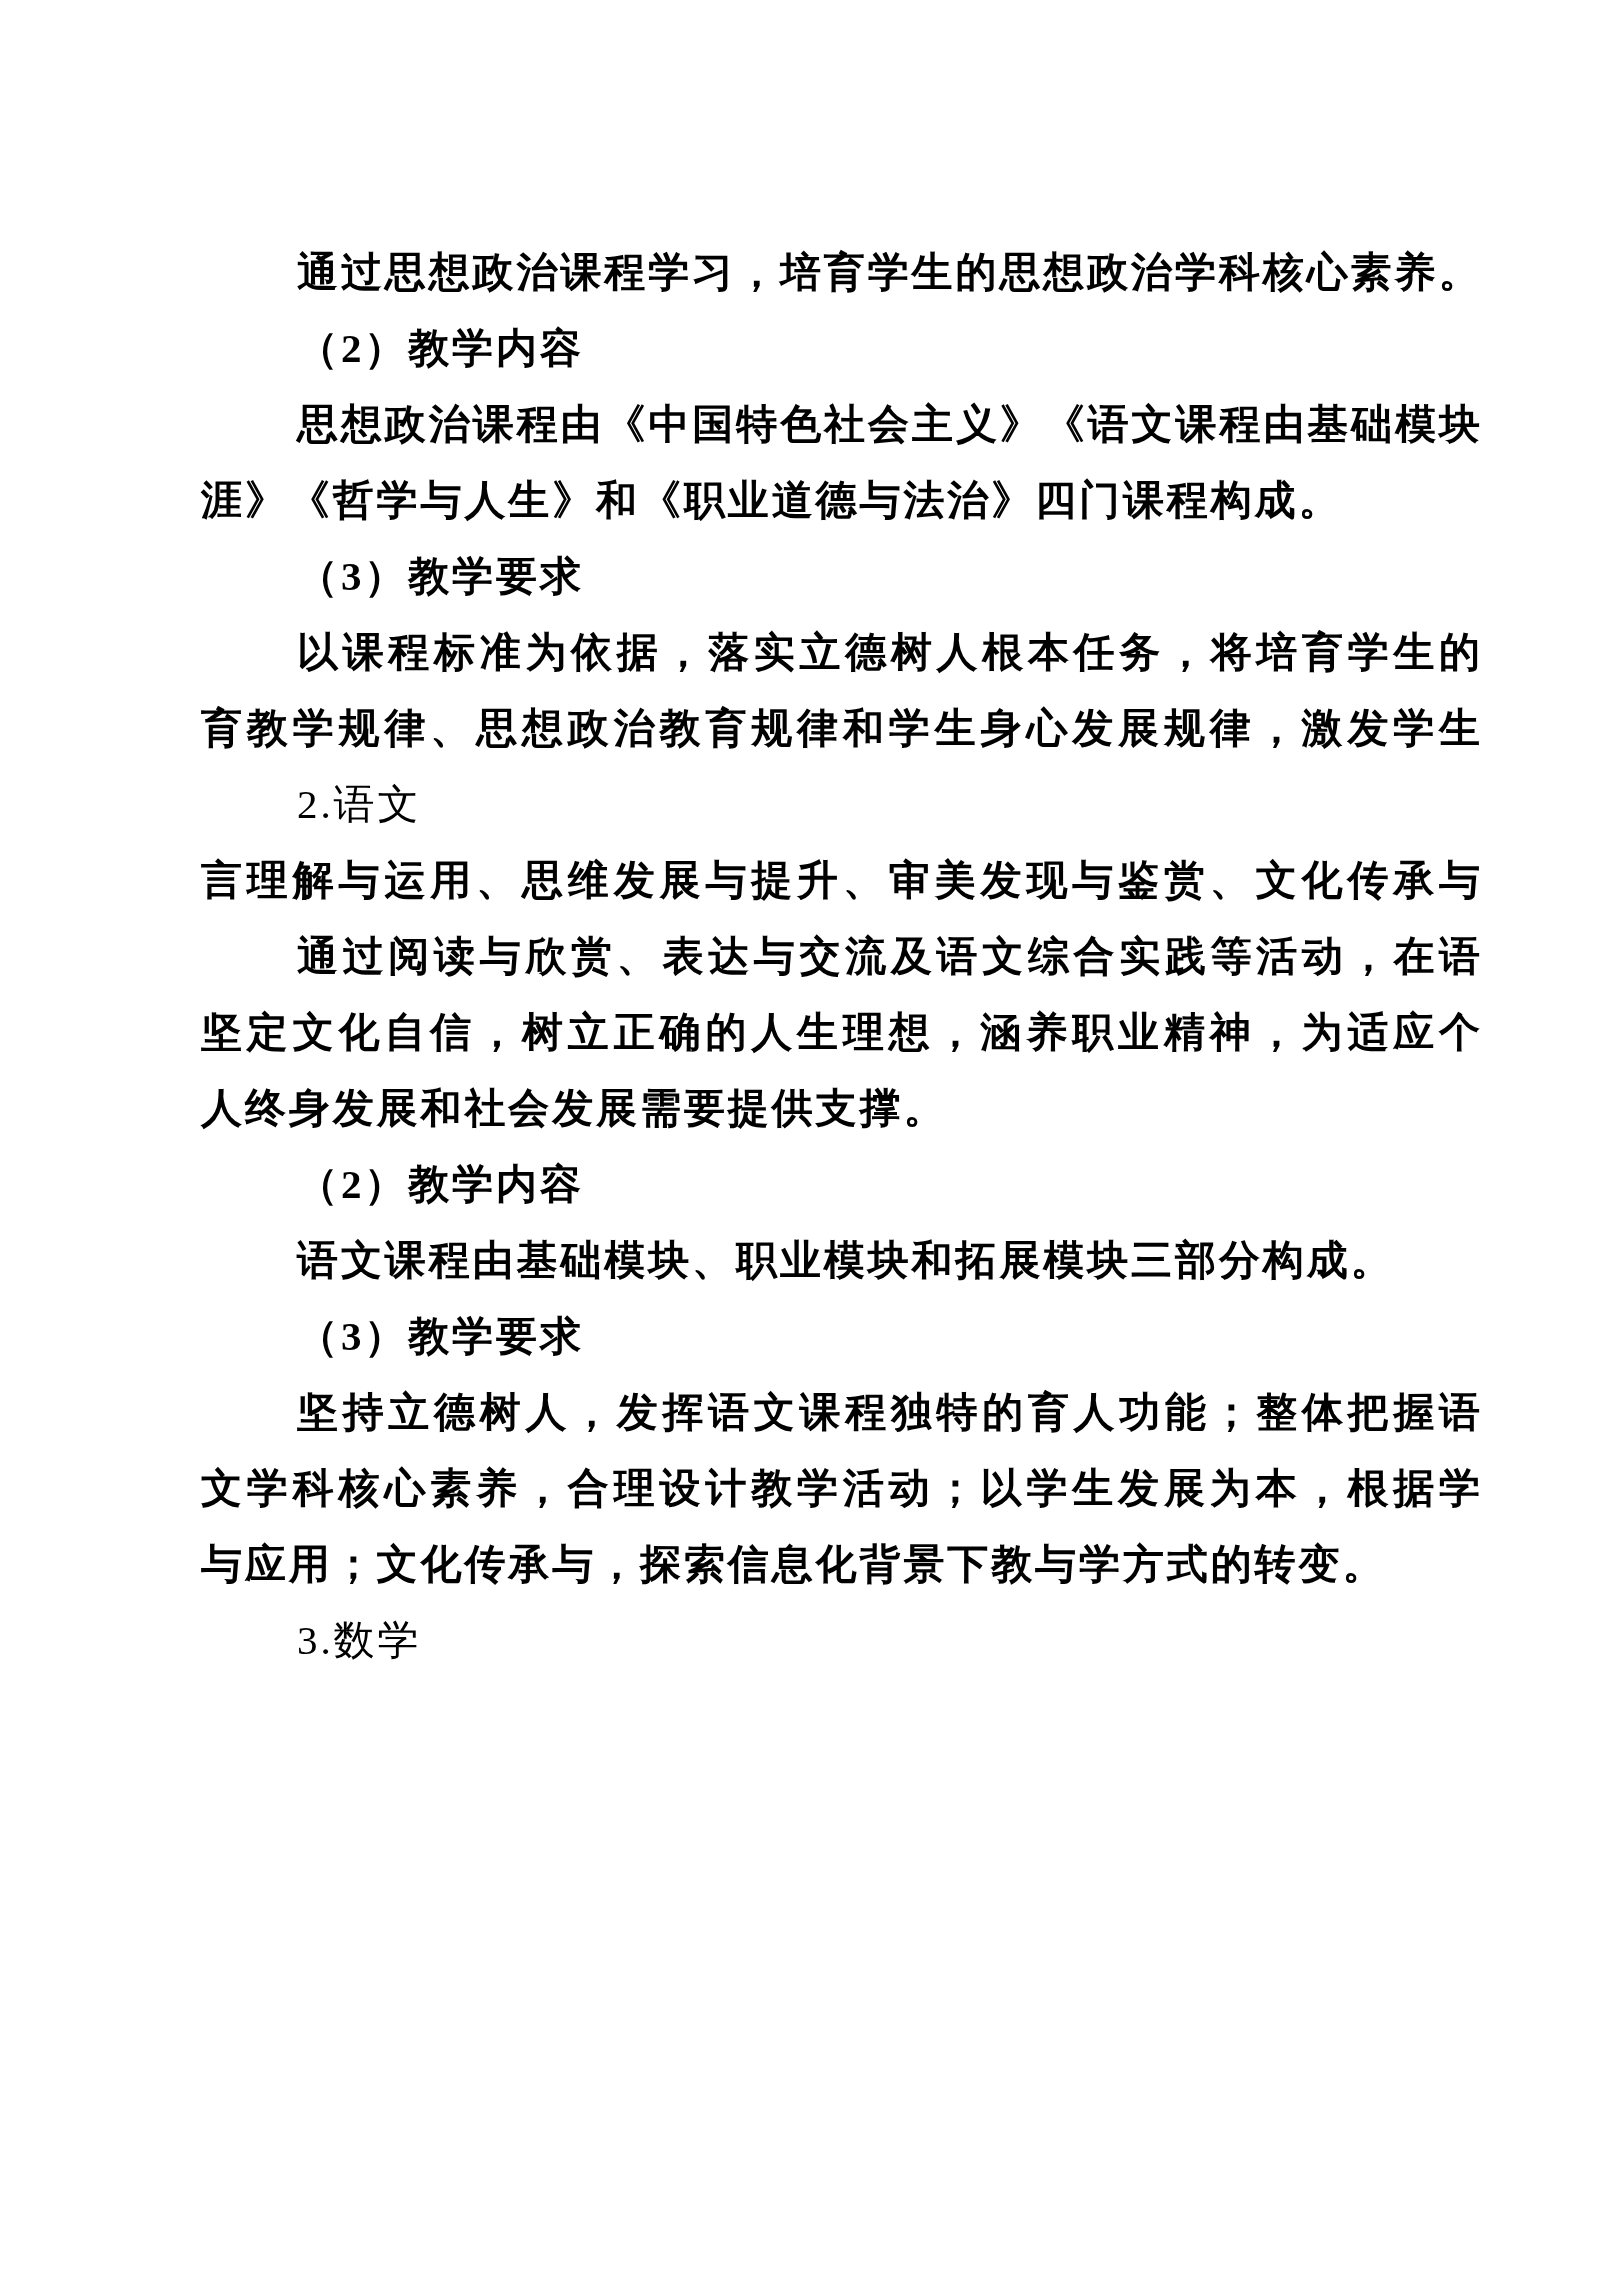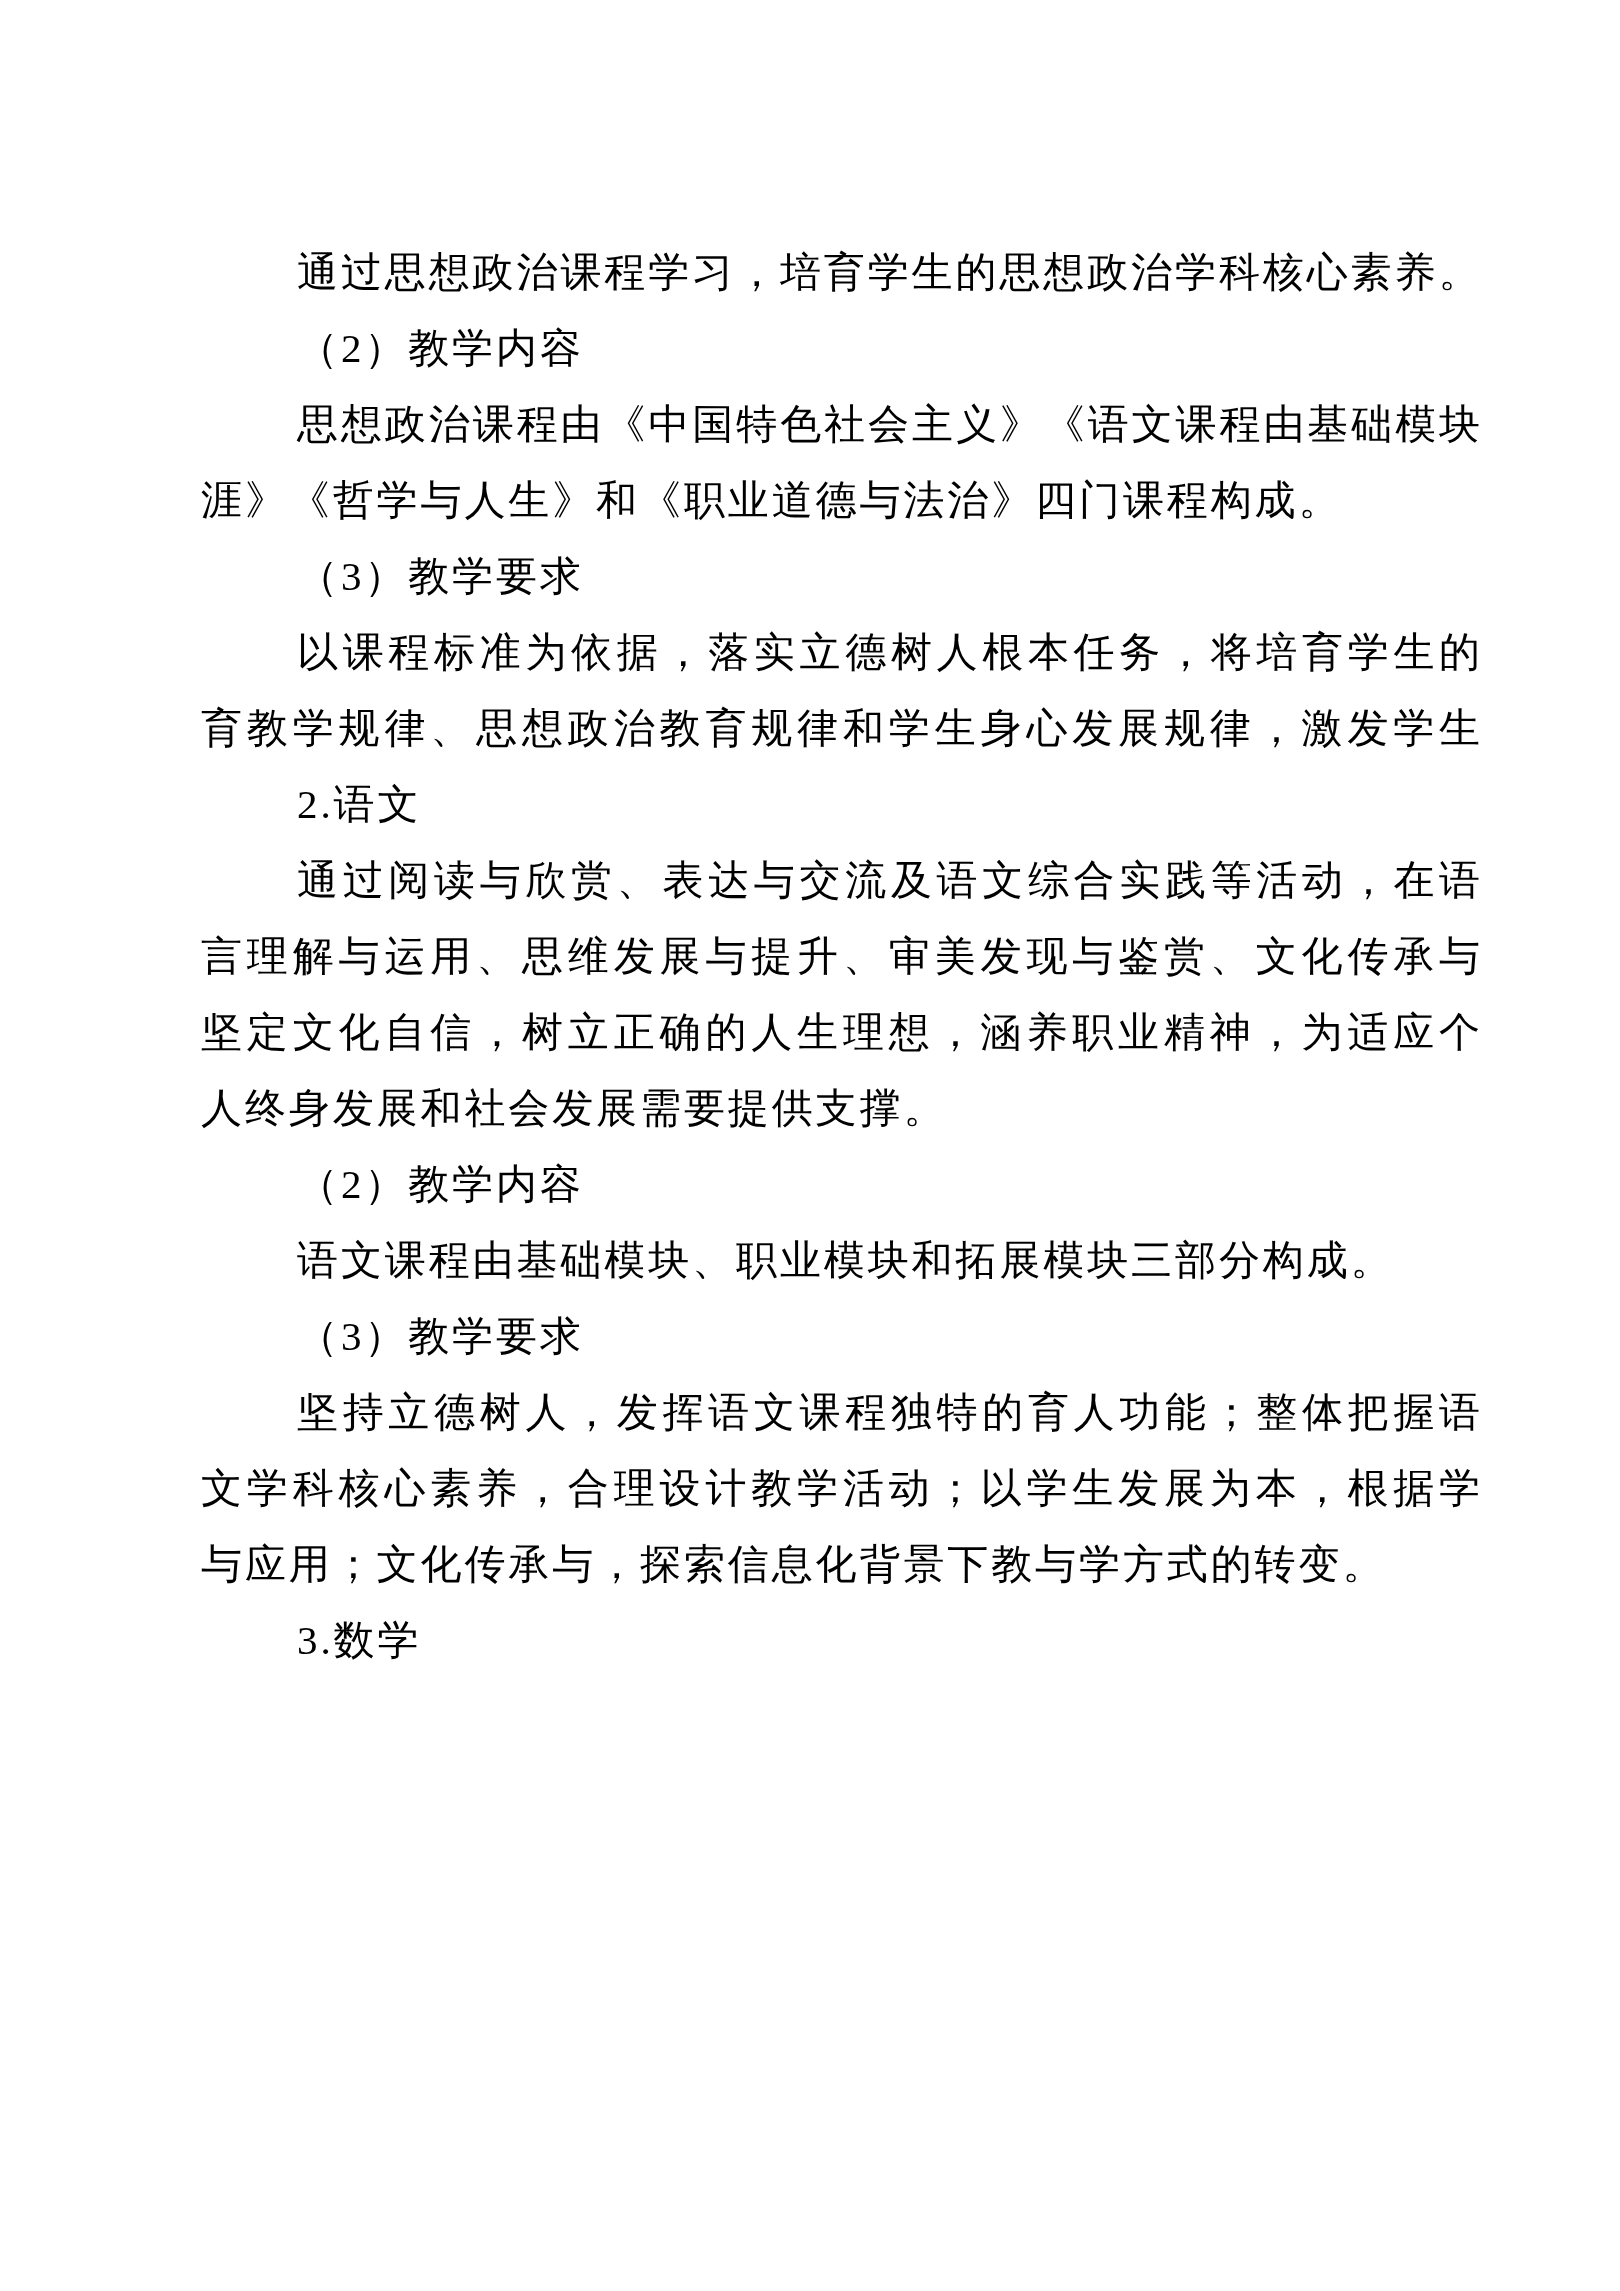--- a/index.html
+++ b/index.html
@@ -22,20 +22,21 @@
     top: 234px;
     width: 1282px;
   }
   .line {
     font-size: 41px;
     line-height: 76px;
     height: 76px;
     letter-spacing: 2.9px;
     white-space: nowrap;
     text-align: left;
+    font-weight: bold;
   }
   .line.indent {
     text-indent: 96px;
   }
   .line.justify {
     white-space: normal;
     text-align: justify;
     text-align-last: justify;
     text-justify: inter-character;
   }
@@ -49,22 +50,22 @@
 <div class="page">
   <div class="textblock" id="textblock">
       <div class="line indent">通过思想政治课程学习，培育学生的思想政治学科核心素养。</div>
       <div class="line indent">（2）教学内容</div>
       <div class="line indent justify">思想政治课程由《中国特色社会主义》《语文课程由基础模块</div>
       <div class="line">涯》《哲学与人生》和《职业道德与法治》四门课程构成。</div>
       <div class="line indent">（3）教学要求</div>
       <div class="line indent justify">以课程标准为依据，落实立德树人根本任务，将培育学生的</div>
       <div class="line justify">育教学规律、思想政治教育规律和学生身心发展规律，激发学生</div>
       <div class="line indent bold">2.语文</div>
+      <div class="line justify">言理解与运用、思维发展与提升、审美发现与鉴赏、文化传承与</div>
       <div class="line indent justify">通过阅读与欣赏、表达与交流及语文综合实践等活动，在语</div>
-      <div class="line justify">言理解与运用、思维发展与提升、审美发现与鉴赏、文化传承与</div>
       <div class="line justify">坚定文化自信，树立正确的人生理想，涵养职业精神，为适应个</div>
       <div class="line">人终身发展和社会发展需要提供支撑。</div>
       <div class="line indent">（2）教学内容</div>
       <div class="line indent">语文课程由基础模块、职业模块和拓展模块三部分构成。</div>
       <div class="line indent">（3）教学要求</div>
       <div class="line indent justify">坚持立德树人，发挥语文课程独特的育人功能；整体把握语</div>
       <div class="line justify">文学科核心素养，合理设计教学活动；以学生发展为本，根据学</div>
       <div class="line">与应用；文化传承与，探索信息化背景下教与学方式的转变。</div>
       <div class="line indent bold">3.数学</div>
     </div>

